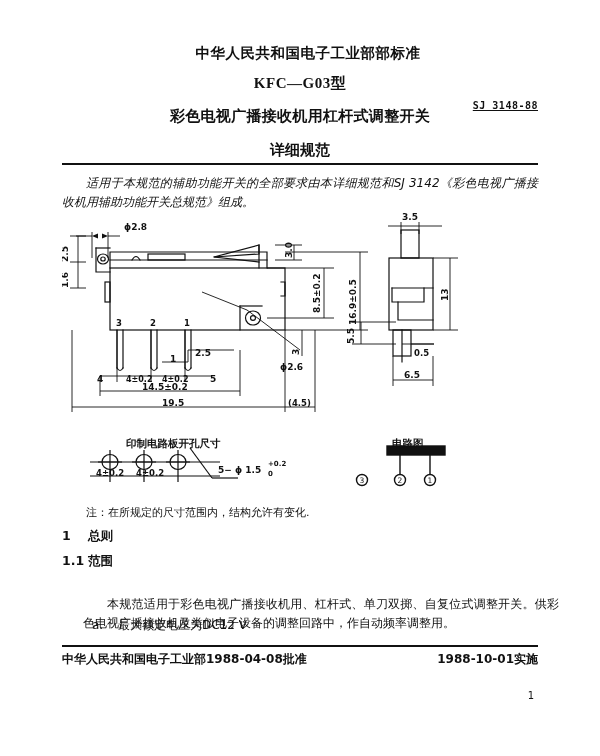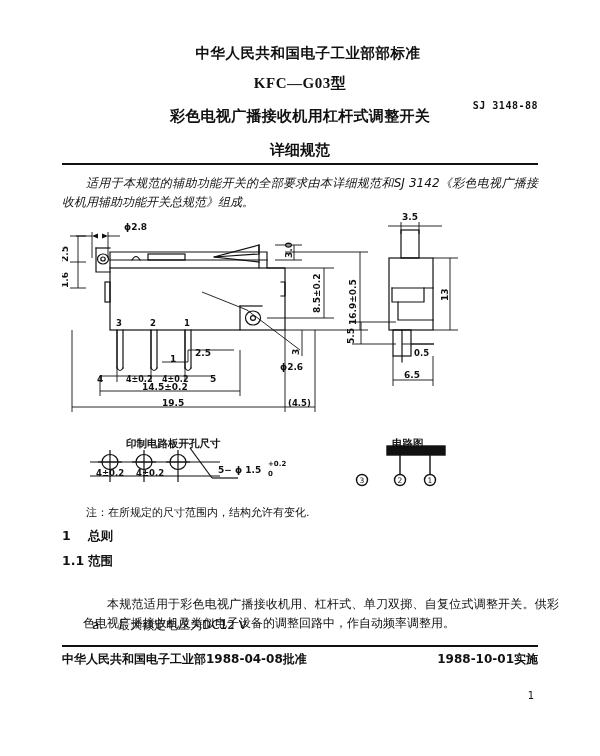--- a/index.html
+++ b/index.html
@@ -52,20 +52,21 @@
     font-weight: bold;
   }
   .std-no {
     position: absolute;
     right: 62px;
     top: 100px;
     font-size: 10px;
     font-weight: bold;
     font-family: "DejaVu Sans Mono", "Liberation Mono", monospace;
     letter-spacing: 0.5px;
+    text-decoration: underline;
   }
   .rule-top {
     position: absolute;
     left: 62px;
     right: 62px;
     top: 163px;
     height: 2px;
     background: #111;
   }
   .rule-bottom {

